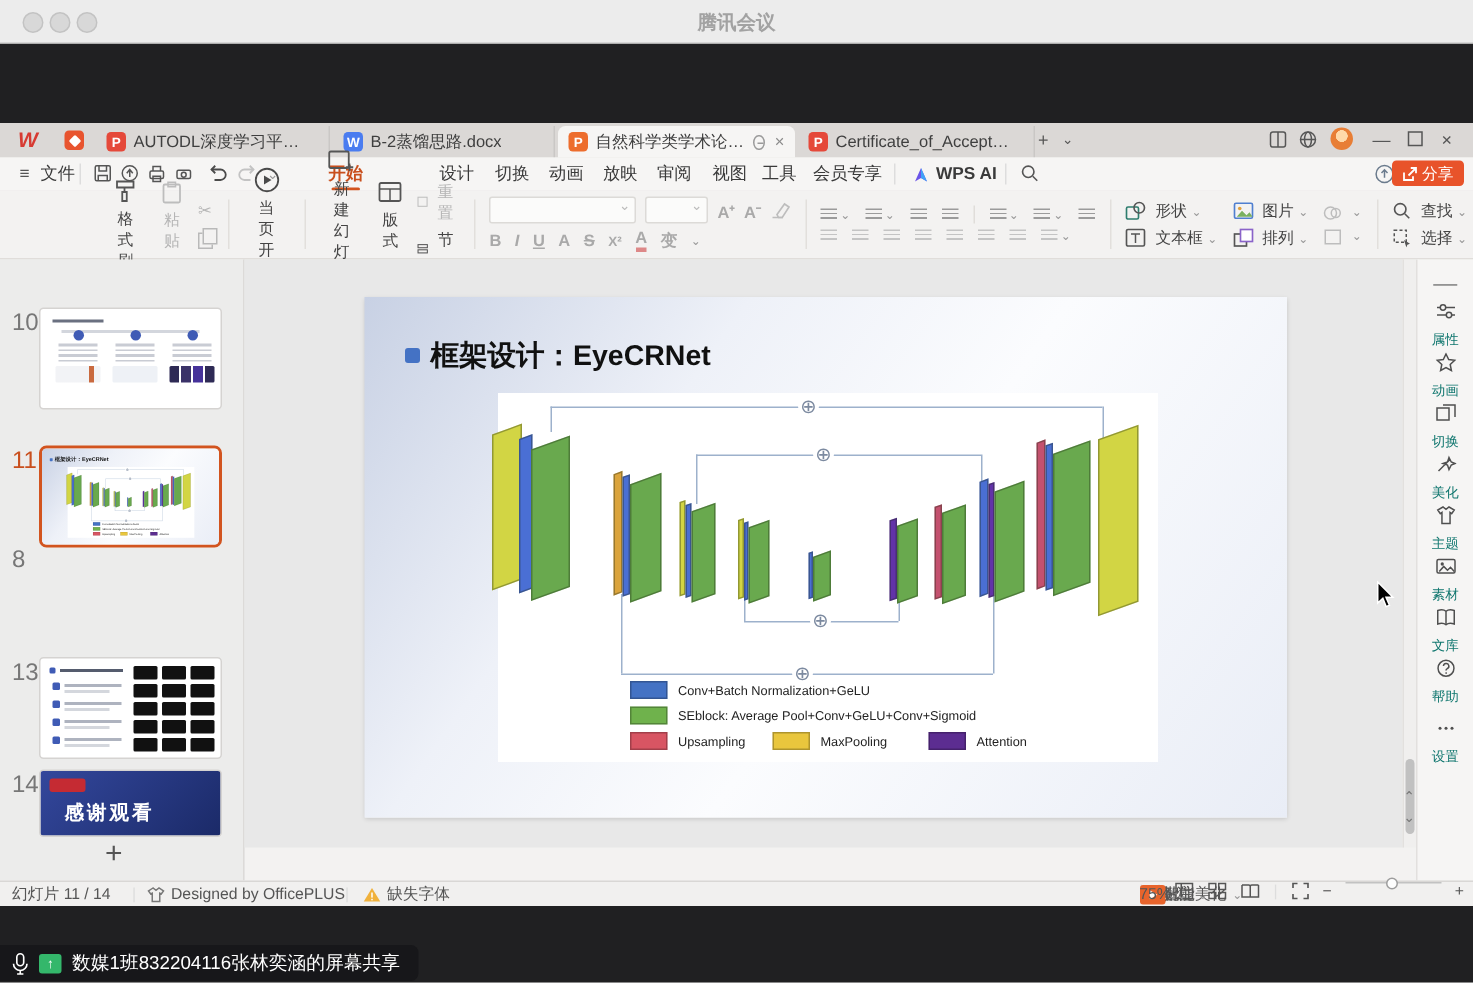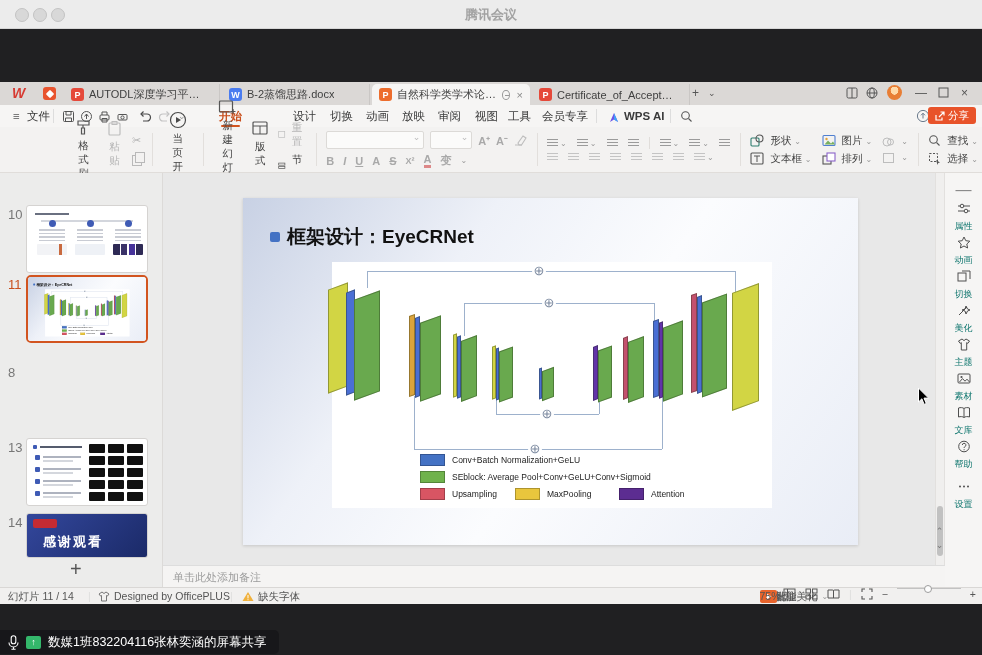--- a/index.html
+++ b/index.html
@@ -54,21 +54,21 @@
   .dup::after{content:"";position:absolute;left:2px;top:-4px;width:8px;height:9px;border:1px solid #b9b9b9;background:#f3f2f1}
   
   .content{position:absolute;top:91px;left:0;width:982px;height:392px}
   .leftpanel{position:absolute;left:0;top:0;width:162px;height:414px;background:#ececeb;border-right:1px solid #dcdad8}
   .ltabs{position:absolute;top:8px;left:0;width:100%;height:22px;font-size:11.5px}
   .ltab{position:absolute;top:0}
   .ltab.on{color:#c94f1d;font-weight:bold;border-bottom:2px solid #d2541f;padding-bottom:3px}
   .ltab.off{color:#555}
   .lcollapse{position:absolute;right:10px;top:1px;color:#888;font-size:11px}
   .thumbrow{position:absolute;left:0;width:162px}
-  .tnum{position:absolute;left:8px;top:2px;font-size:13px;color:#777}
+  .tnum{position:absolute;left:8px;top:2px;font-size:16px;color:#777}
   .tnum.sel{color:#c94f1d}
   .tbox{position:absolute;left:26px;top:0;width:122px;background:#fff;border:1px solid #d5d3d1;border-radius:3px;overflow:hidden;box-sizing:border-box}
   .tbox.sel{border:2px solid #d2541f;border-radius:5px}
   .addslide{position:absolute;left:70px;font-size:20px;color:#555}
   .canvas{position:absolute;left:163px;top:0;width:772px;height:392px;background:#e8e8e8}
   .slide{position:absolute;left:80px;top:25px;width:615px;height:347px;background:linear-gradient(125deg,#c8d1e4 0%,#eef1f8 30%,#fbfcfe 55%,#e9edf6 100%);box-shadow:0 1px 3px rgba(0,0,0,.15)}
   .stitle{position:absolute;left:27px;top:26px;display:flex;align-items:center;gap:7px}
   .sbullet{width:10px;height:10px;background:#4472c4;border-radius:2px}
   .stext{font-size:19px;font-weight:bold;color:#111;font-family:"Liberation Sans",sans-serif}
   .dpanel{position:absolute;left:89px;top:64px;width:440px;height:246px;background:#fff}
@@ -455,21 +455,21 @@
               <div class="t10col" style="left: 86px;">
                 <div class="t10c"></div>
                 <div class="t10l"></div>
                 <div class="t10l"></div>
                 <div class="t10l"></div>
                 <div class="t10l"></div>
                 <div style="height: 11px; margin-top: 3px; border-radius: 1px; background: linear-gradient(90deg, rgb(46, 42, 85) 0px, rgb(46, 42, 85) 22%, rgb(255, 255, 255) 22%, rgb(255, 255, 255) 26%, rgb(58, 50, 104) 26%, rgb(58, 50, 104) 48%, rgb(255, 255, 255) 48%, rgb(255, 255, 255) 52%, rgb(70, 50, 154) 52%, rgb(70, 50, 154) 74%, rgb(255, 255, 255) 74%, rgb(255, 255, 255) 78%, rgb(46, 42, 85) 78%);"></div>
               </div>
             </div>
           </div>
-          <div class="thumbrow" style="top: 102px; height: 84px;">
+          <div class="thumbrow" style="top: 124px; height: 84px;">
             <span class="tnum sel">11</span>
             <div class="tbox sel" style="height: 68px;">
               <div class="mini-wrap" style="background: linear-gradient(125deg, rgb(200, 209, 228) 0%, rgb(238, 241, 248) 30%, rgb(251, 252, 254) 55%, rgb(233, 237, 246) 100%);">
                 <div class="stitle">
                   <span class="sbullet"></span>
                   <span class="stext">框架设计：EyeCRNet</span>
                 </div>
                 <div class="dpanel"></div>
                 <div class="skl" style="left: 124px; top: 73px; width: 368px; height: 1px; z-index: 1;"></div>
                 <div class="skl" style="left: 124px; top: 73px; width: 1px; height: 17px; z-index: 1;"></div>
@@ -697,21 +697,20 @@
             </svg><span class="rbl">帮助</span></div>
           <div class="rbitem" style="top: 306px;"><svg width="14" height="13" viewBox="0 0 14 13">
               <circle cx="3" cy="6.5" r="1" fill="#4f4f4f"></circle>
               <circle cx="7" cy="6.5" r="1" fill="#4f4f4f"></circle>
               <circle cx="11" cy="6.5" r="1" fill="#4f4f4f"></circle>
             </svg><span class="rbl">设置</span></div>
         </div>
     </div>
   </div>
 
-  <div class="notesbar">单击此处添加备注</div>
 
   <div class="statusbar">
     <span class="sbl" style="left:8px">幻灯片 11 / 14</span>
     <span class="sbl" style="left:88px;color:#ddd">|</span>
     <span class="sbl" style="left:98px">
       <svg width="12" height="11" viewBox="0 0 12 11">
           <path d="M4 1L1 3l1.5 2L3.5 4.5V10h5V4.5L9.5 5 11 3 8 1 6 2.5z" fill="none" stroke="#777"></path>
         </svg>
       <span>Designed by OfficePLUS</span>
     </span>

